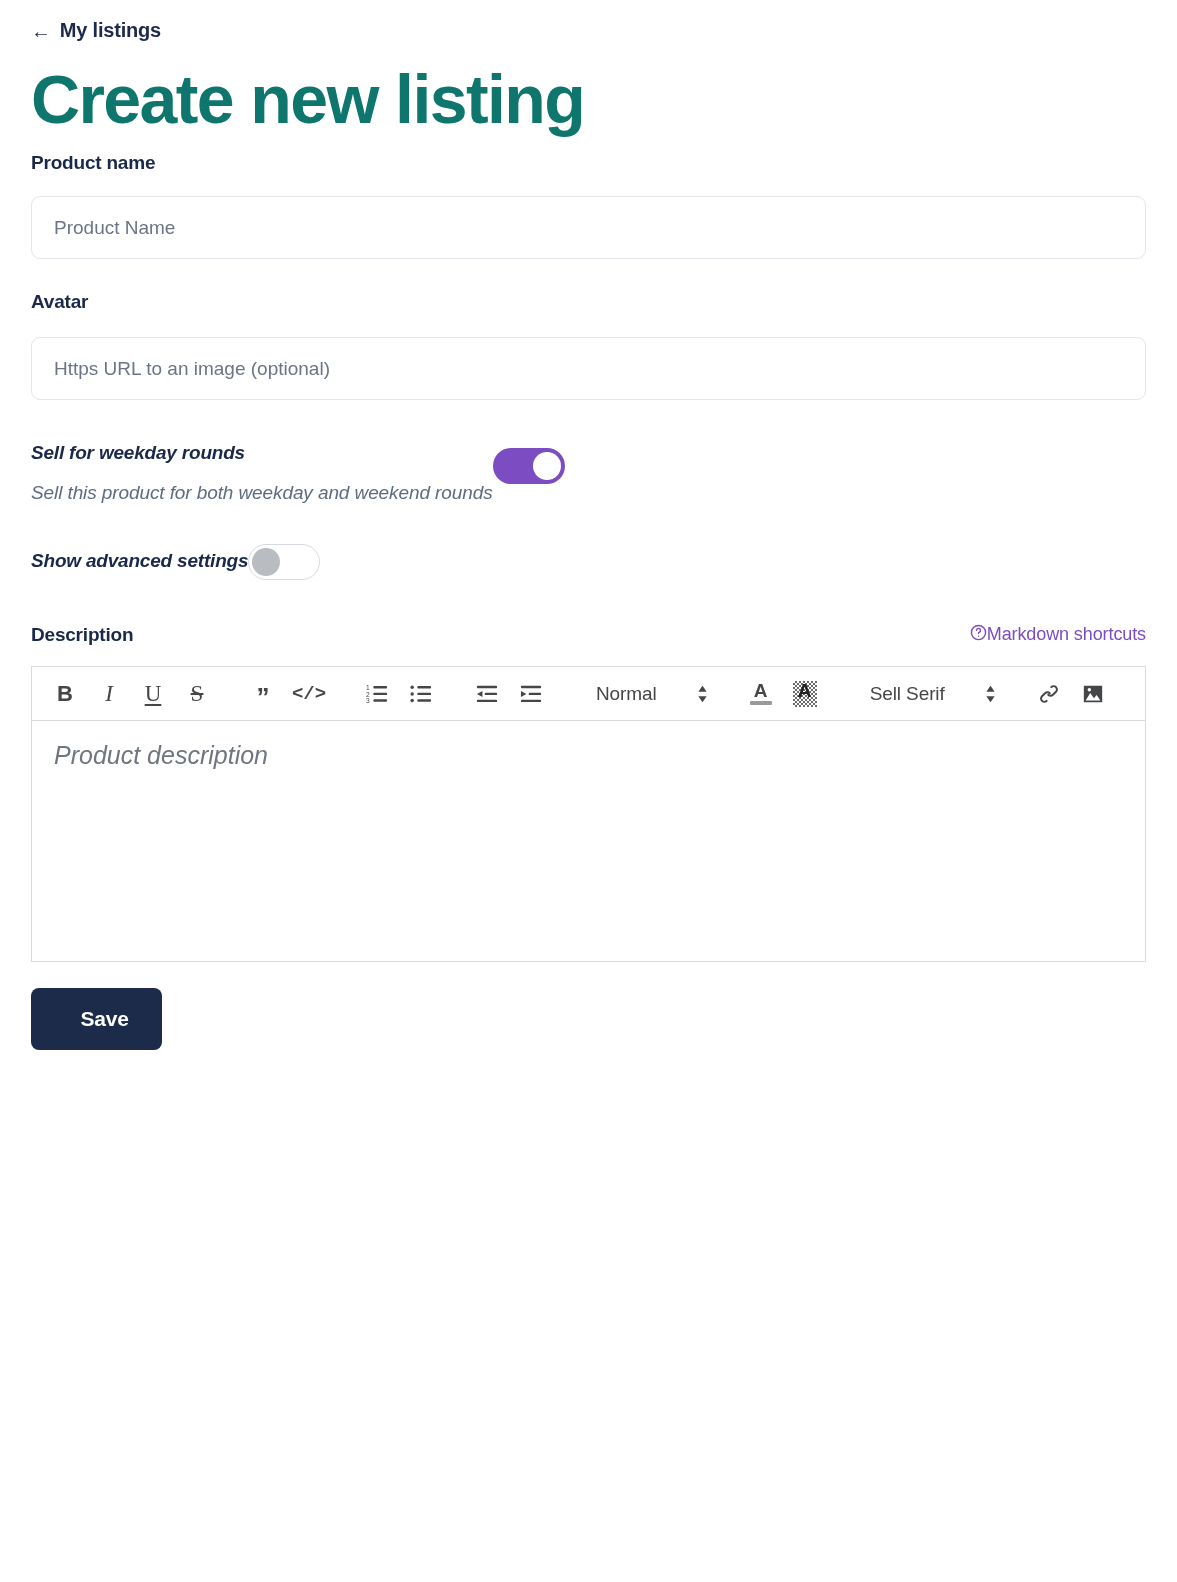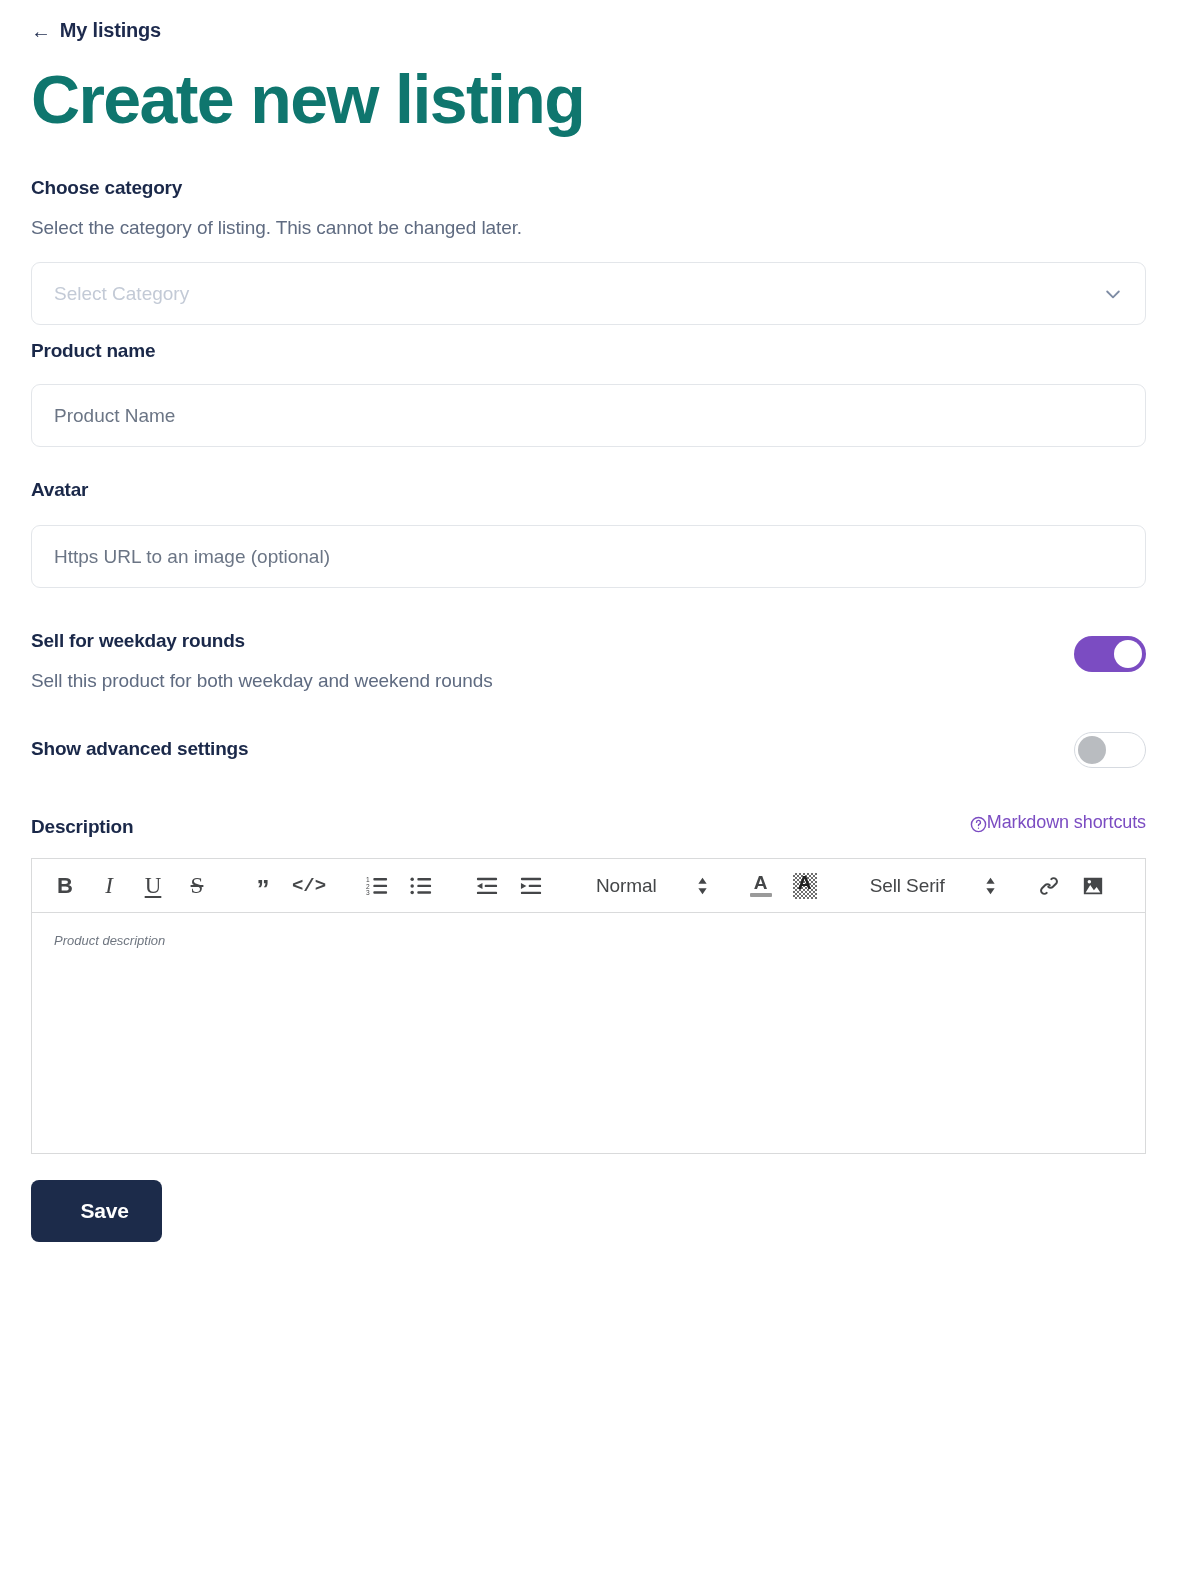--- a/index.html
+++ b/index.html
@@ -68,21 +68,22 @@
   .chev {
     width: 20px; height: 20px;
     color: #7e8ca4;
     display: flex; align-items: center; justify-content: center;
   }
 
   
   .toggle-row {
     display: flex;
     align-items: flex-start;
-    justify-content: space-between;
+    justify-content: flex-start;
+    font-style: italic;
   }
   .toggle {
     width: 72px;
     height: 36px;
     border-radius: 18px;
     position: relative;
     flex: none;
     cursor: pointer;
   }
   .toggle .knob {
@@ -116,21 +117,21 @@
   #save-btn { width: 131px; height: 62px; padding-left: 22px; }
 
   
   .desc-head {
     display: flex;
     align-items: baseline;
     justify-content: space-between;
   }
   .md-link {
     display: inline-flex;
-    align-items: flex-end;
+    align-items: flex-start;
     color: #7b4cc2;
     font-size: 18px;
     cursor: pointer;
     letter-spacing: -0.1px;
   }
   .q-icon { width: 17px; height: 17px; display: block; }
 
   .editor {
     width: 1115px;
     border: 1px solid #d9dadb;
@@ -192,52 +193,40 @@
     position: absolute; inset: 2px 1px 2px 1px;
     background-image:
       linear-gradient(45deg, #6d6d6d 25%, transparent 25%, transparent 75%, #6d6d6d 75%),
       linear-gradient(45deg, #6d6d6d 25%, transparent 25%, transparent 75%, #6d6d6d 75%);
     background-size: 4px 4px;
     background-position: 0 0, 2px 2px;
   }
   .editor-body {
     height: 240px;
     padding: 20px 22px;
-    font-size: 13px;
+    font-size: 25px;
     font-style: italic;
     color: #6f7680;
     font-family: "Liberation Sans", sans-serif;
     cursor: text;
   }
 </style>
 </head>
 <body>
 
 <div class="page">
 
   
   <div class="back-link">
     <span class="back-arrow">←</span>
     <span>My listings</span>
   </div>
   <h1 class="page-title">Create new listing</h1>
 
   
-  <div style="margin-top:40px">
-    <div class="section-label">Choose category</div>
-    <div class="section-help" style="margin-top:18px">Select the category of listing. This cannot be changed later.</div>
-    <div class="field select" style="margin-top:23px">
-      <span class="ph-light">Select Category</span>
-      <span class="chev">
-        <svg viewBox="0 0 24 24" width="20" height="20" fill="none" stroke="currentColor" stroke-width="2.2" stroke-linecap="round" stroke-linejoin="round">
-            <polyline points="5 9 12 16 19 9"></polyline>
-          </svg>
-      </span>
-    </div>
-  </div>
 
   
   <div style="margin-top:15px">
     <div class="section-label">Product name</div>
     <div class="field" style="margin-top:22px">
       <span class="ph-dark">Product Name</span>
     </div>
   </div>
 
   

